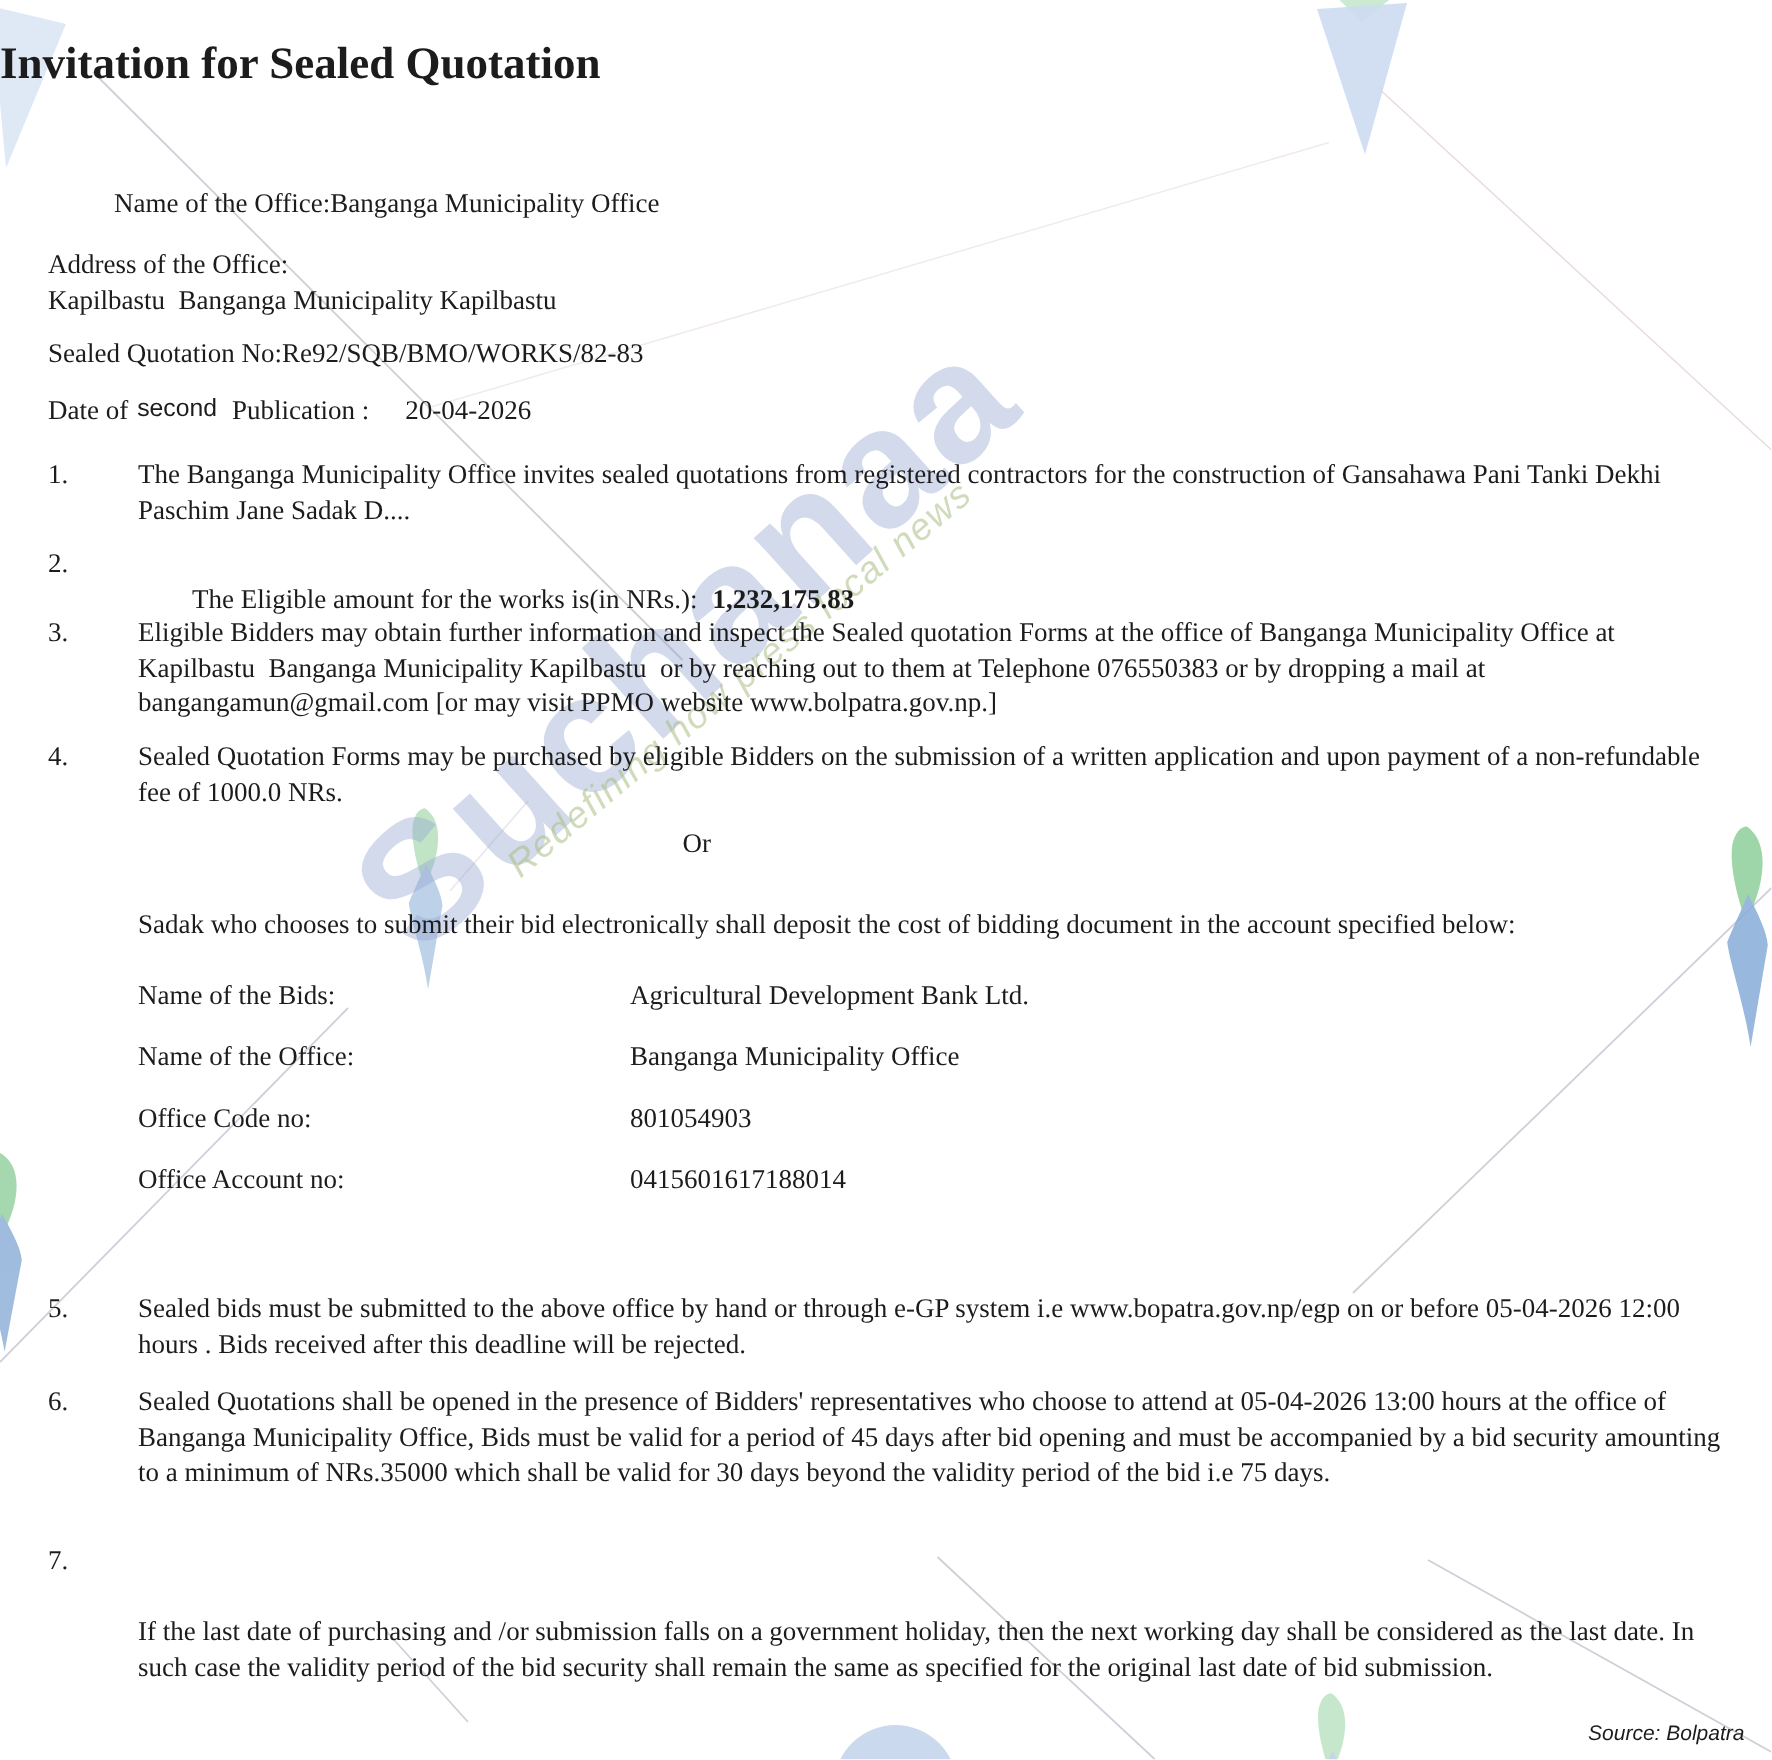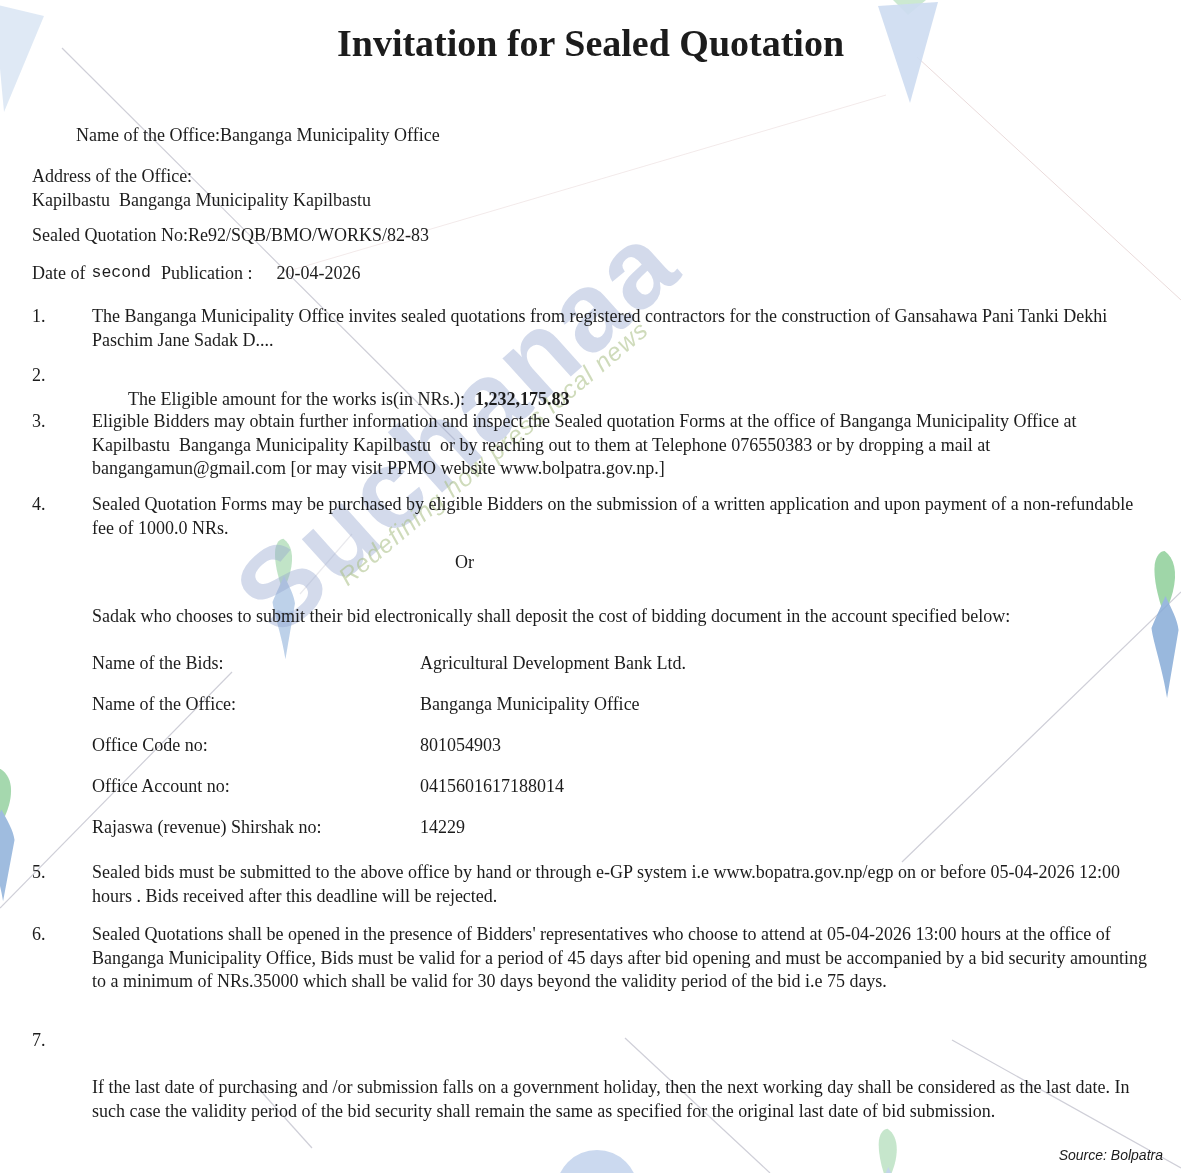--- a/index.html
+++ b/index.html
@@ -23,26 +23,26 @@
   }
   .fill-green{fill:var(--logo-green,#8fcf9a);}
   .fill-blue{fill:var(--logo-blue,#88acd8);}
   .fill-circle{fill:var(--circle-blue,#a8c0e4);}
   .wline{stroke:var(--line-color,#cfcfd8);stroke-width:1.2;}
   .wline-warm{stroke:#dcc3c3;stroke-width:1;}
   
   .content{position:absolute;inset:0;z-index:2;font-size:18px;line-height:23.5px;}
   .abs{position:absolute;}
   .doc-title{
-    top:22px;left:0;width:100%;text-align:center;
-    font-size:38px;line-height:42px;font-weight:bold;
+    top:22px;left:0;width:100%;
+    font-size:30px;line-height:42px;font-weight:bold;
   }
   .plain{left:32px;white-space:pre-wrap;}
   .date-line{left:32px;white-space:nowrap;}
-  .edition{font-family:Liberation Mono, monospace;font-size:16.5px;position:relative;top:-2px;margin-left:6px;}
+  .edition{font-family:Liberation Sans, sans-serif;font-size:16.5px;position:relative;top:-2px;margin-left:6px;}
   .pub{margin-left:10px;}
   .date-val{margin-left:24px;}
   .item{position:absolute;left:32px;width:1122px;}
   .num{position:absolute;left:0;top:0;}
   .itext{position:relative;margin-left:60px;width:1056px;white-space:pre-wrap;}
   .amount{margin-left:10px;font-weight:bold;}
   .vatnote{position:absolute;left:718px;top:4px;white-space:nowrap;}
   .or-sep{left:455px;}
   .bank{left:92px;top:652px;width:1060px;}
   .bankrow{height:41px;}
@@ -133,21 +133,20 @@
 
     <div class="abs or-sep" style="top:551px;">Or</div>
 
     <div class="abs plain" style="left:92px;top:605px;width:1060px;">Sadak who chooses to submit their bid electronically shall deposit the cost of bidding document in the account specified below:</div>
 
     <div class="abs bank">
       <div class="bankrow"><span class="blabel">Name of the Bids:</span><span class="bvalue">Agricultural Development Bank Ltd.</span></div>
       <div class="bankrow"><span class="blabel">Name of the Office:</span><span class="bvalue">Banganga Municipality Office</span></div>
       <div class="bankrow"><span class="blabel">Office Code no:</span><span class="bvalue">801054903</span></div>
       <div class="bankrow"><span class="blabel">Office Account no:</span><span class="bvalue">0415601617188014</span></div>
-      <div class="bankrow"><span class="blabel">Rajaswa (revenue) Shirshak no:</span><span class="bvalue">14229</span></div>
     </div>
 
     <div class="item" style="top:861px;">
       <span class="num">5.</span>
       <div class="itext">Sealed bids must be submitted to the above office by hand or through e-GP system i.e www.bopatra.gov.np/egp on or before 05-04-2026 12:00 hours . Bids received after this deadline will be rejected.</div>
     </div>
 
     <div class="item" style="top:923px;">
       <span class="num">6.</span>
       <div class="itext">Sealed Quotations shall be opened in the presence of Bidders' representatives who choose to attend at 05-04-2026 13:00 hours at the office of  Banganga Municipality Office, Bids must be valid for a period of 45 days after bid opening and must be accompanied by a bid security amounting to a minimum of NRs.35000 which shall be valid for 30 days beyond the validity period of the bid i.e 75 days.</div>

